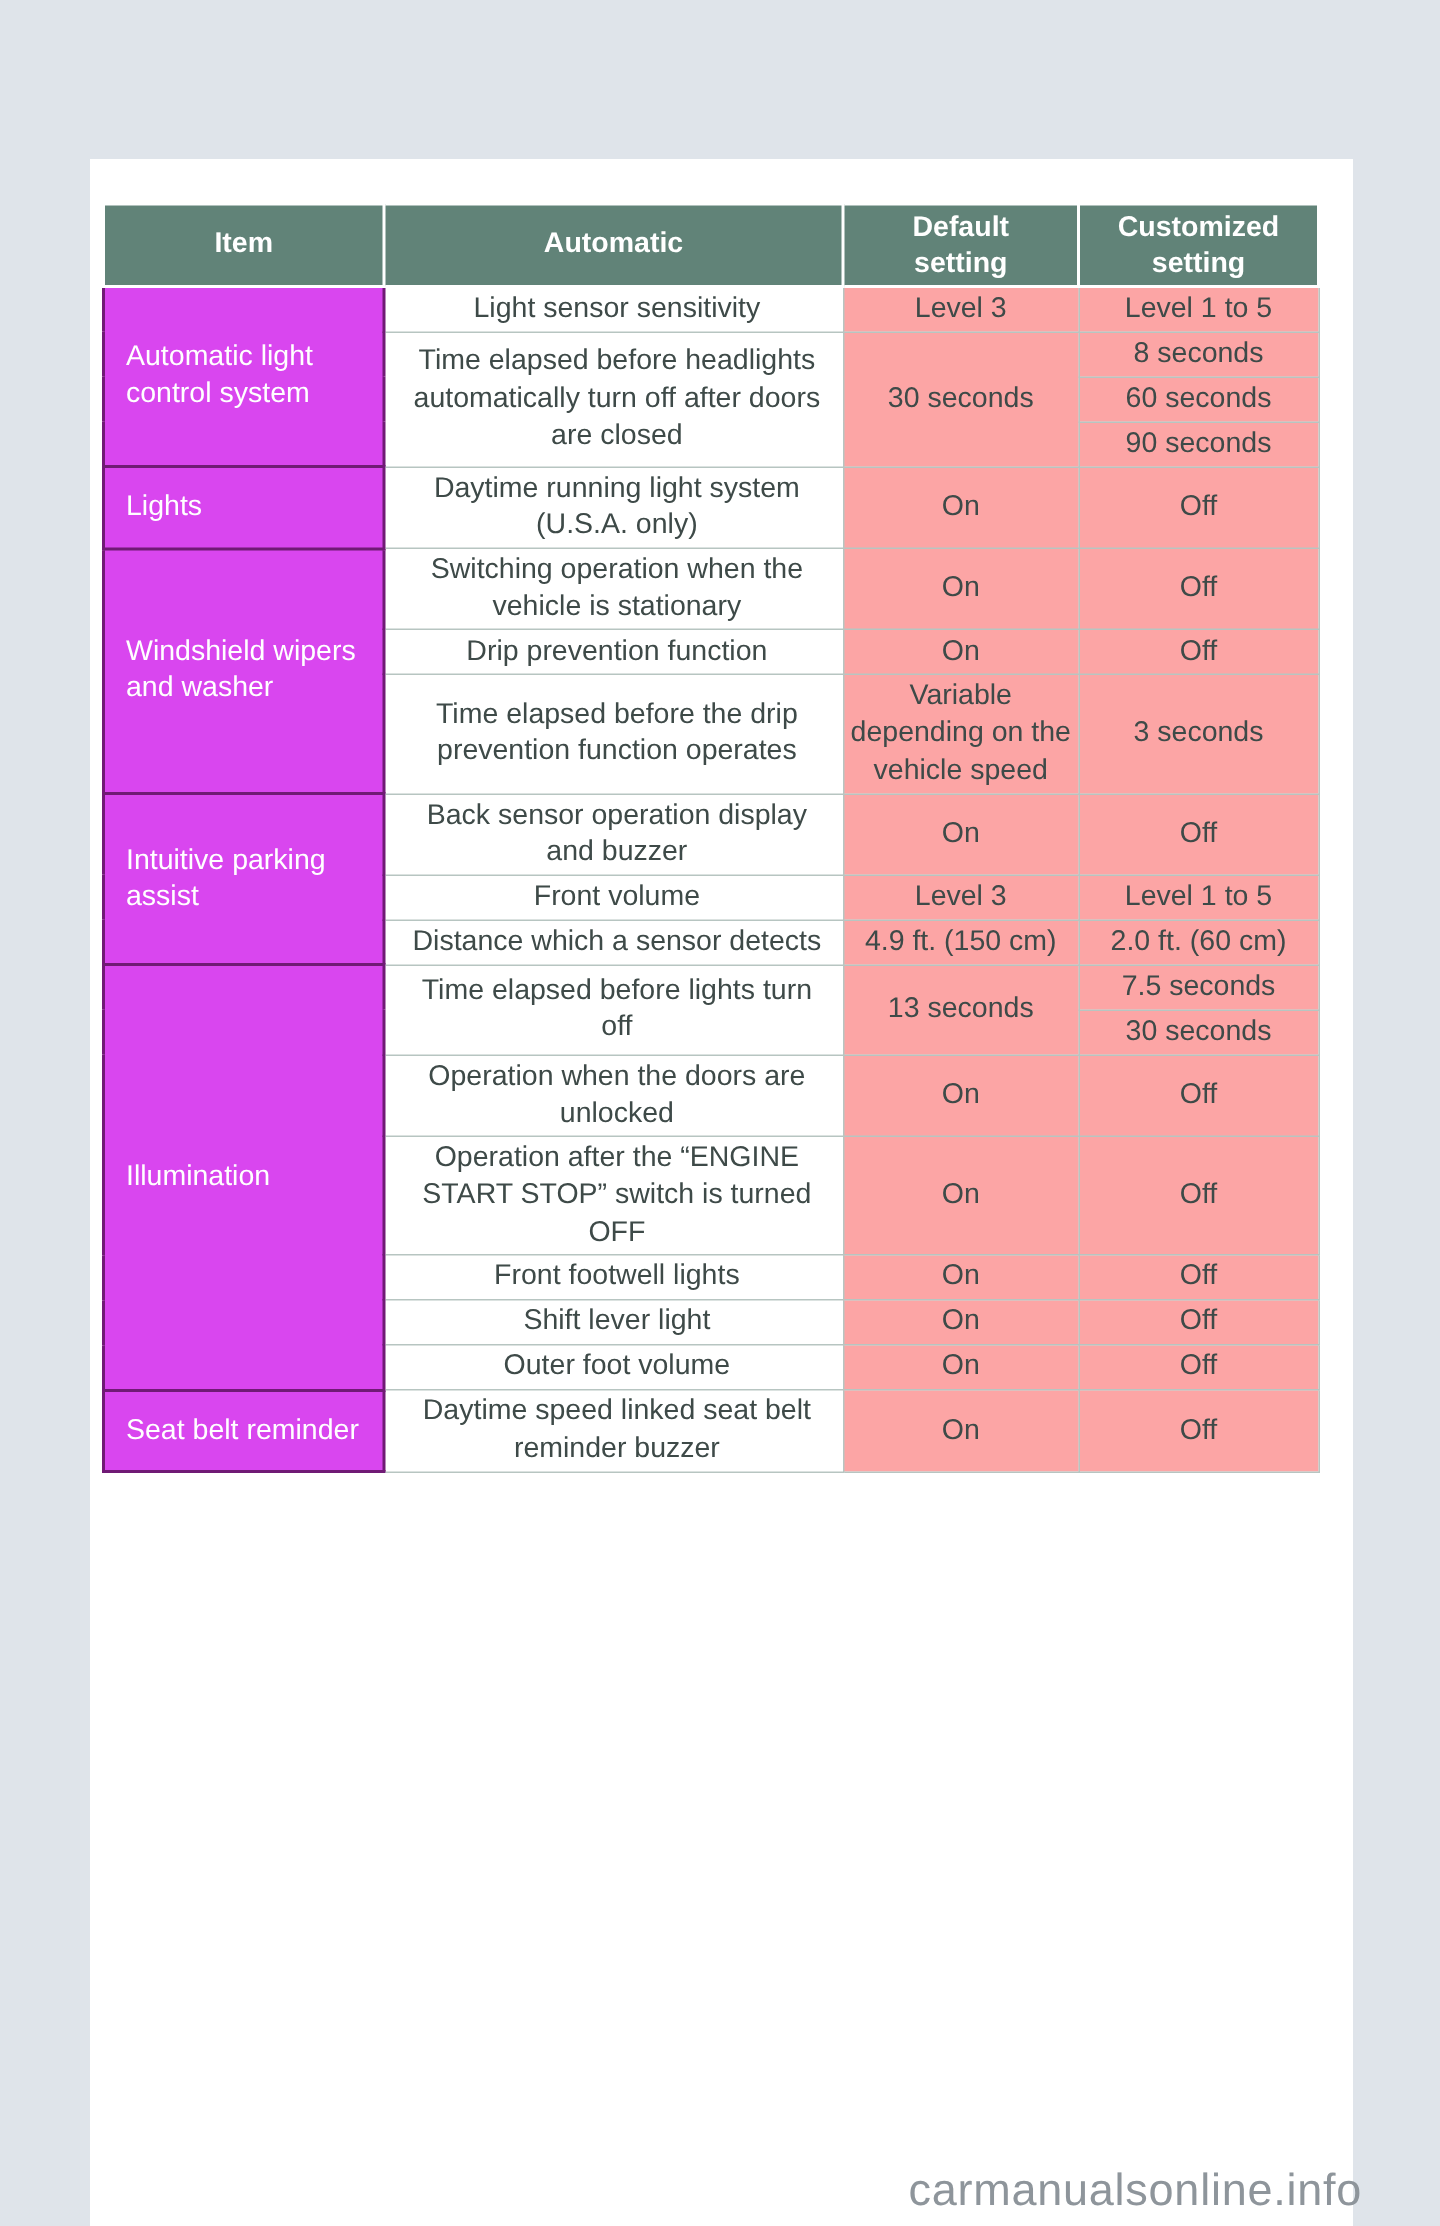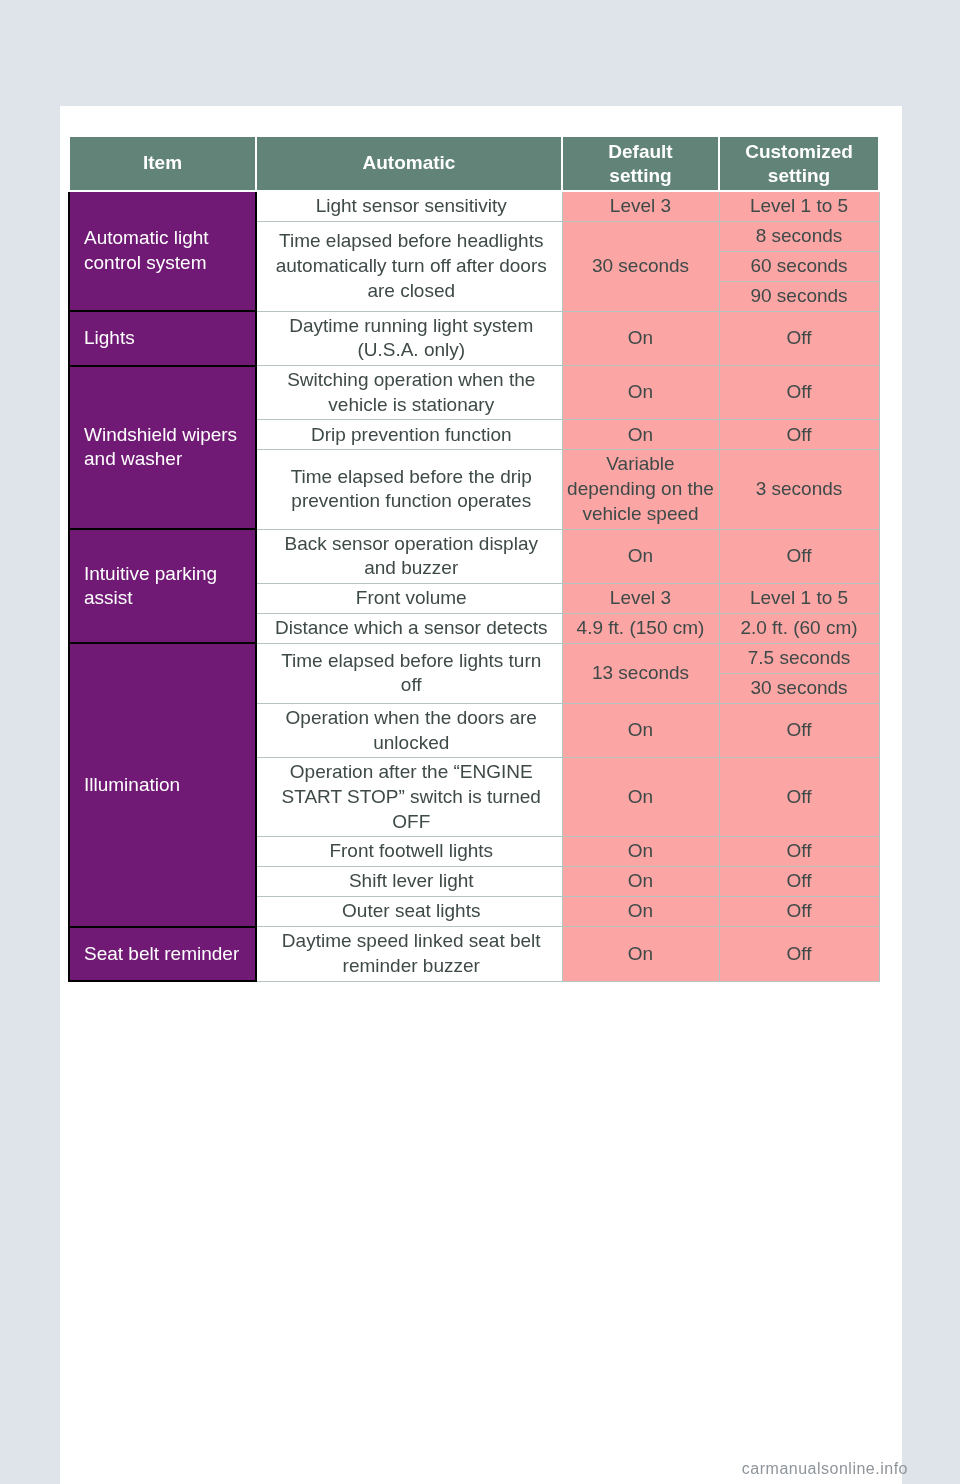--- a/index.html
+++ b/index.html
@@ -37,23 +37,23 @@
     color:#ffffff;
     font-weight:bold;
     height:55px;
     text-align:center;
     vertical-align:middle;
     border:2px solid #ffffff;
     font-size:19px;
   }
   th.wrap { white-space:pre-line; line-height:1.25; }
   td.item {
-    background:#701a75;
+    background:#d946ef;
     color:#ffffff;
-    border:2px solid #000000;
+    border:2px solid #701a75;
     padding:6px 8px 6px 14px;
     vertical-align:middle;
     text-align:left;
   }
   td.fn {
     padding:2px 8px 2px 12px;
     text-align:center;
     vertical-align:middle;
     background:#ffffff;
   }
@@ -62,21 +62,21 @@
     vertical-align:middle;
     padding:2px 4px;
     background:#fca5a5;
     margin-left:44px;
   }
   tr.min { height:30px; }
   .watermark {
     position:absolute;
     right:52px; bottom:6px;
     color:#8e959b;
-    font-size:16px;
+    font-size:30px;
     letter-spacing:0.5px;
   }
 </style>
 </head>
 <body>
 
 <div class="page"></div>
 
 <table class="settings">
   <colgroup>
@@ -179,21 +179,21 @@
       <td class="fn">Front footwell lights</td>
       <td class="val">On</td>
       <td class="val">Off</td>
     </tr>
     <tr class="min">
       <td class="fn">Shift lever light</td>
       <td class="val">On</td>
       <td class="val">Off</td>
     </tr>
     <tr class="min">
-      <td class="fn">Outer seat lights</td>
+      <td class="fn">Outer foot volume</td>
       <td class="val">On</td>
       <td class="val">Off</td>
     </tr>
 
     <tr>
       <td class="item">Seat belt reminder</td>
       <td class="fn">Daytime speed linked seat belt reminder buzzer</td>
       <td class="val">On</td>
       <td class="val">Off</td>
     </tr>

